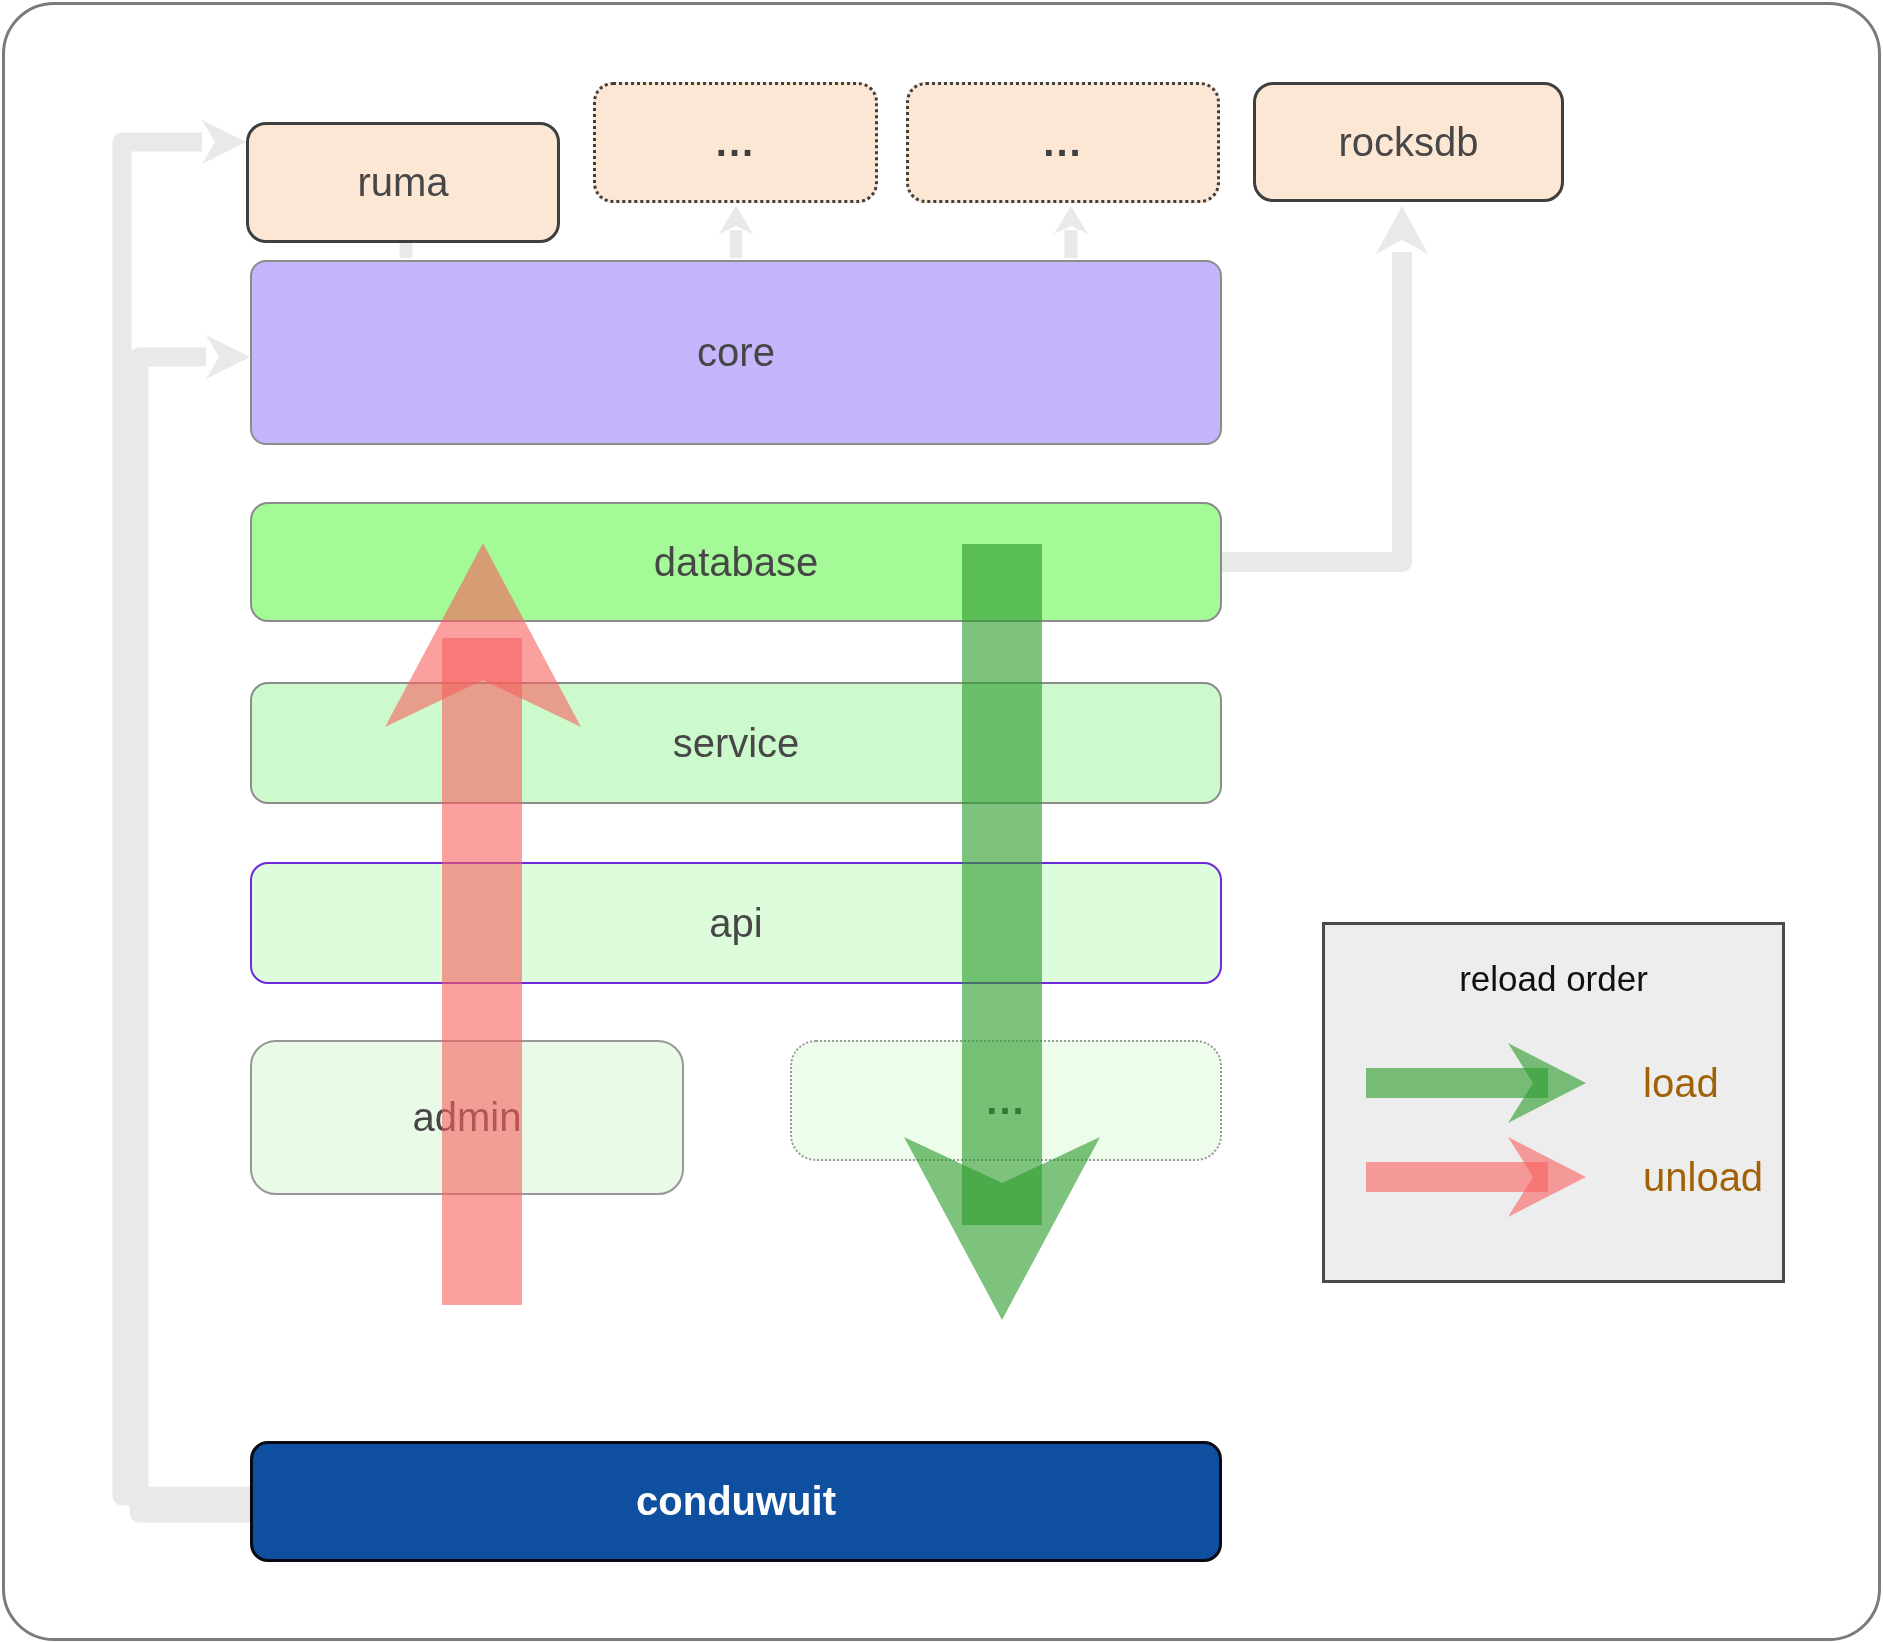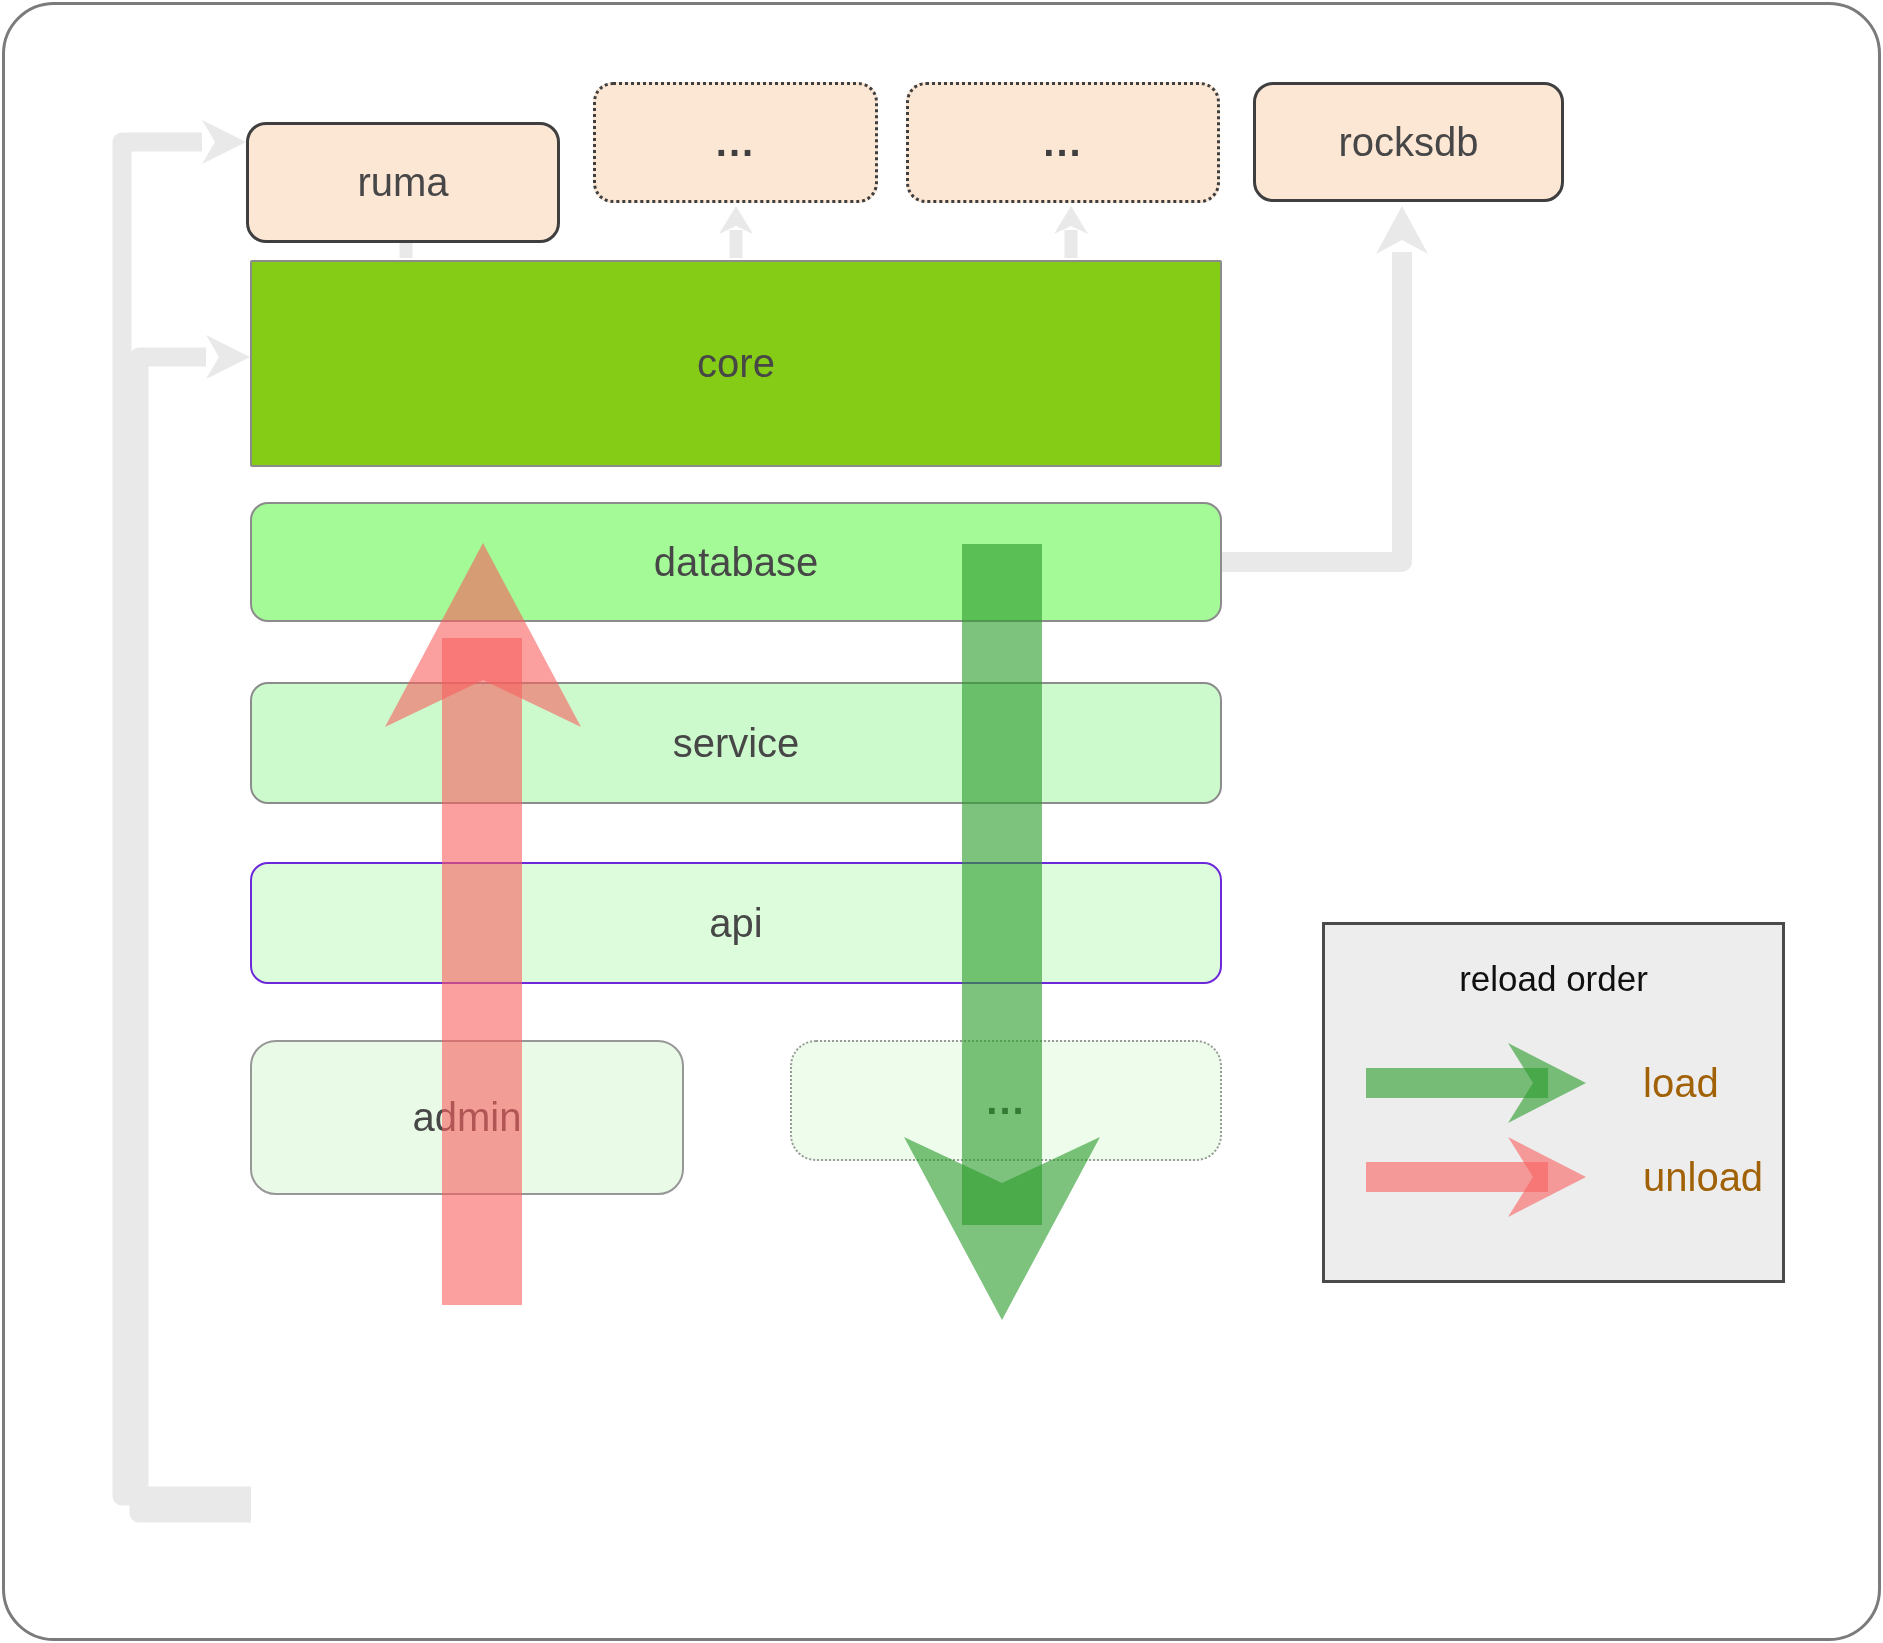--- a/index.html
+++ b/index.html
@@ -12,21 +12,21 @@
   .node{position:absolute;display:flex;align-items:center;justify-content:center;z-index:1;
         font-size:40px;color:#474747;}
   .peach{background:#fce6d4;border:3px solid #3f3f3f;border-radius:20px;}
   .peach.dotted{border-style:dotted;border-width:3px;}
   
   .n-ruma{left:246px;top:82px;width:314px;height:121px;margin-top:40px;}
   .n-moda{left:593px;top:82px;width:285px;height:121px;}
   .n-modb{left:906px;top:82px;width:314px;height:121px;}
   .n-rocksdb{left:1253px;top:82px;width:311px;height:120px;}
   
-  .n-core{left:250px;top:260px;width:972px;height:207px;background:#84cc16;border:2px solid #8c8c8c;border-radius:2px;}
+  .n-core{left:250px;top:260px;width:972px;height:185px;background:#c4b5fd;border:2px solid #8c8c8c;border-radius:16px;}
   .n-database{left:250px;top:502px;width:972px;height:120px;background:#a3fa96;border:2px solid #8c8c8c;border-radius:18px;}
   .n-service{left:250px;top:682px;width:972px;height:122px;background:#cdfacd;border:2px solid #8c8c8c;border-radius:18px;}
   .n-api{left:250px;top:862px;width:972px;height:122px;background:#ddfcdc;border:2px solid #6d28d9;border-radius:18px;}
   .n-admin{left:250px;top:1040px;width:434px;height:155px;background:#e9fbe7;border:2px solid #979797;border-radius:26px;}
   .n-modc{left:790px;top:1040px;width:432px;height:121px;background:#eefcec;border:2px dotted #9a9a9a;border-radius:26px;}
   .n-router{left:250px;top:1221px;width:972px;height:121px;background:#ffffff;border:2px solid #8c8c8c;border-radius:30px;}
   .n-conduwuit{left:250px;top:1441px;width:972px;height:121px;background:#0f4f9f;border:3px solid #0a0a14;border-radius:18px;
                color:#ffffff;font-weight:bold;}
   .dots-label{font-weight:bold;color:#3f3f3f;letter-spacing:2px;}
   
@@ -92,20 +92,23 @@
   </div>
   <div class="node n-api">
     <span>api</span>
   </div>
   <div class="node n-admin">
     <span>admin</span>
   </div>
   <div class="node n-modc">
     <span class="dots-label">...</span>
   </div>
+  <div class="node n-conduwuit">
+    <span>conduwuit</span>
+  </div>
 
   <div class="legend">
     <div class="legend-title">reload order</div>
     <div class="legend-row load">
       <svg width="250" height="100" viewBox="0 0 250 100">
         <g fill="#2d9d2d" opacity="1">
           <rect x="11" y="35" width="182" height="30" fill="#2d9d2d" fill-opacity="0.62"></rect>
           <polygon points="231,50 153,10 178,50 153,90" fill="#2d9d2d" fill-opacity="0.62"></polygon>
         </g>
       </svg>

